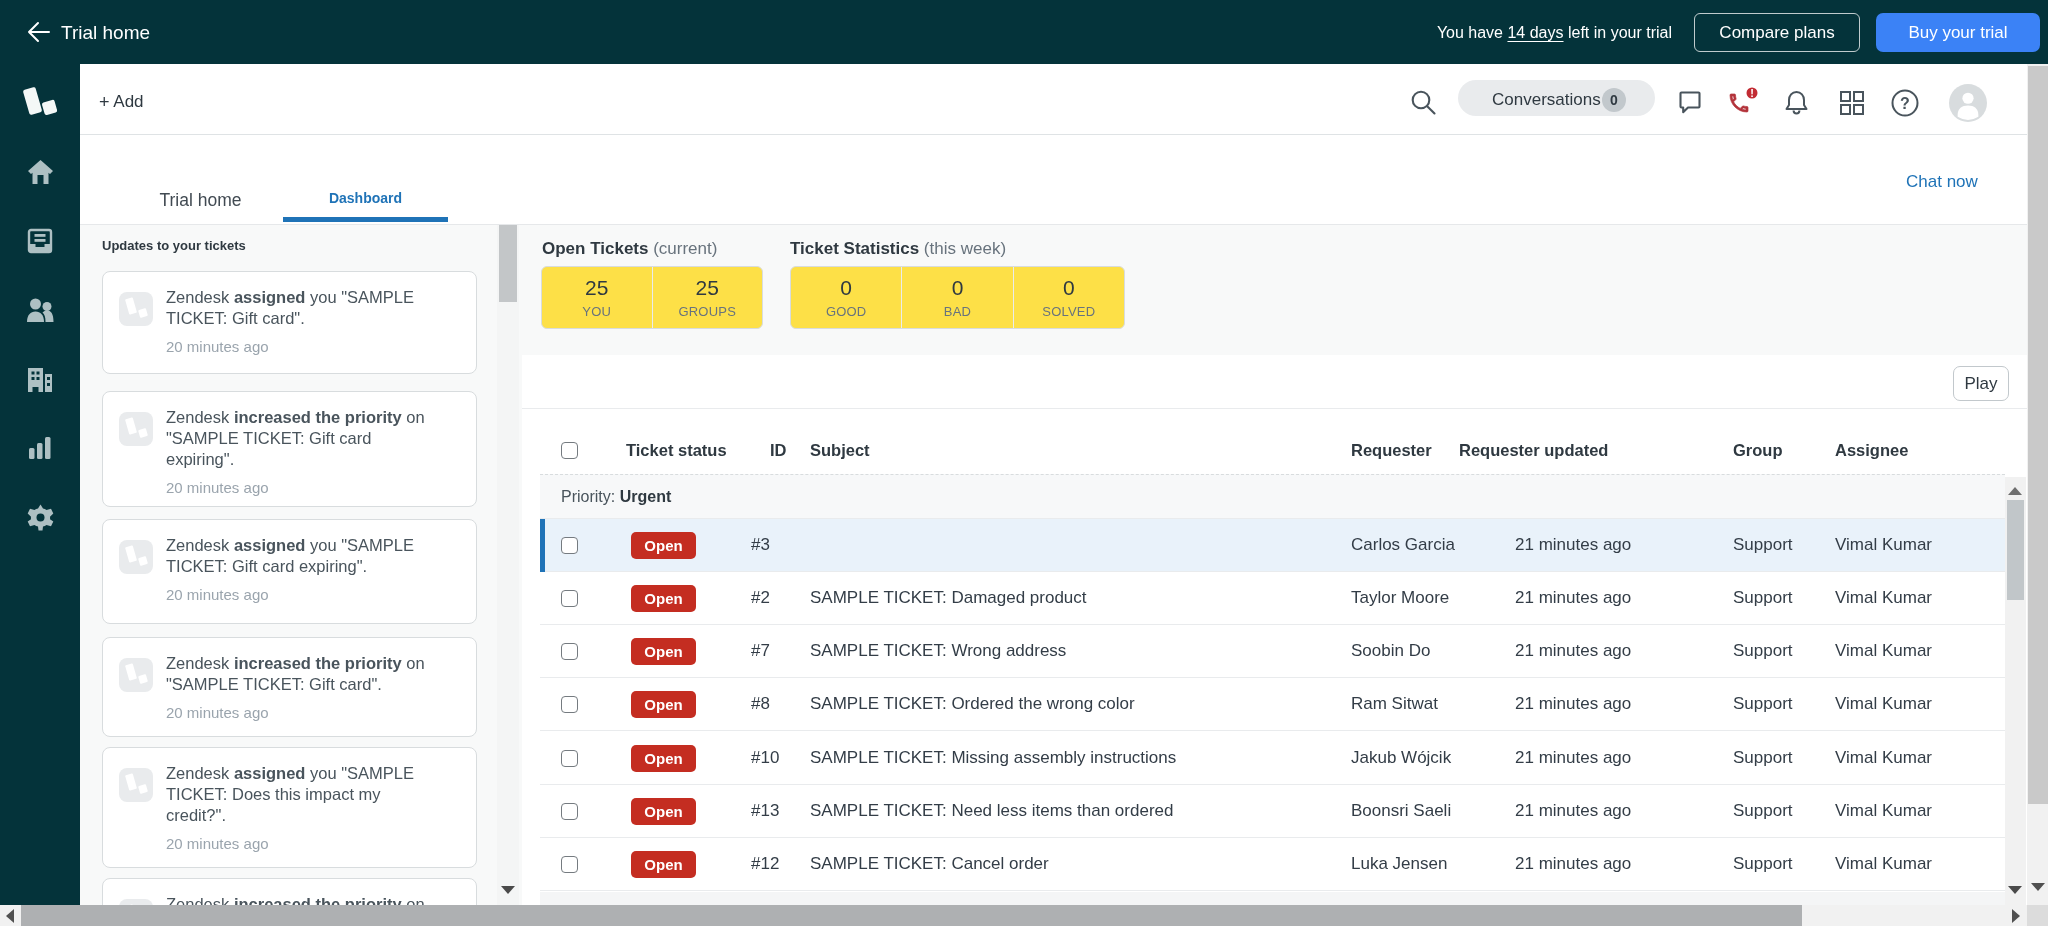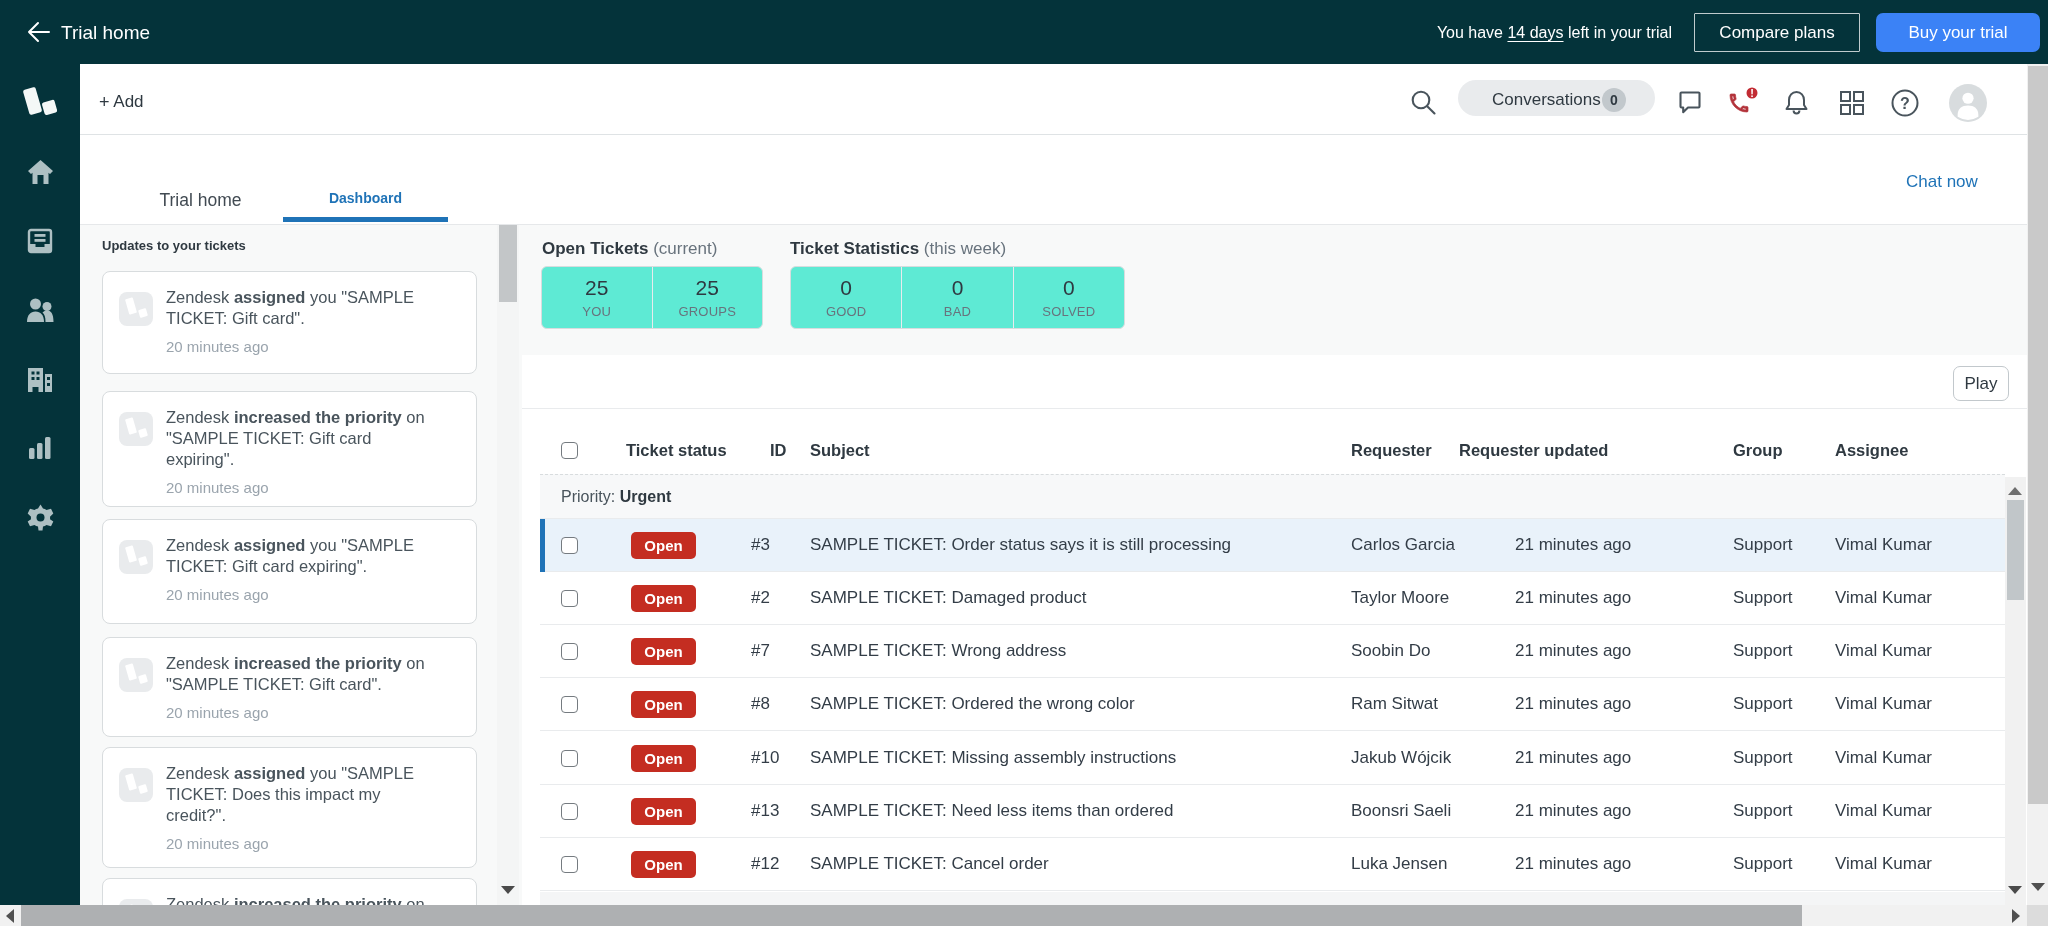--- a/index.html
+++ b/index.html
@@ -7,21 +7,21 @@
 body { font-family:"Liberation Sans", sans-serif; }
 #root { position:relative; width:2048px; height:926px; overflow:hidden; background:#f8f9f9; }
 .abs { position:absolute; }
 
 
 #topbar { position:absolute; left:0; top:0; width:2048px; height:64px; background:#04333a; color:#fff; }
 #topbar .back { position:absolute; left:26px; top:21px; }
 #topbar .title { position:absolute; left:61px; top:22px; font-size:19px; color:#fff; }
 #trialinfo { position:absolute; right:376px; top:24px; font-size:16px; color:#fff; }
 #trialinfo u { text-underline-offset:3px; }
-.btn-ghost { position:absolute; left:1694px; top:13px; width:166px; height:39px; border:1px solid rgba(255,255,255,.75); border-radius:1px; color:#fff; font-size:17px; text-align:center; line-height:37px; }
+.btn-ghost { position:absolute; left:1694px; top:13px; width:166px; height:39px; border:1px solid rgba(255,255,255,.75); border-radius:6px; color:#fff; font-size:17px; text-align:center; line-height:37px; }
 .btn-blue { position:absolute; left:1876px; top:13px; width:164px; height:39px; background:#3b82f6; border-radius:7px; color:#fff; font-size:17px; text-align:center; line-height:39px; }
 
 
 #sidebar { position:absolute; left:0; top:64px; width:80px; height:862px; background:#04333a; }
 .sideicon { position:absolute; left:0; width:80px; text-align:center; }
 
 
 #header { position:absolute; left:80px; top:64px; width:1968px; height:71px; background:#fff; border-bottom:1px solid #dfe3e5; }
 #addbtn { position:absolute; left:19px; top:27px; font-size:17px; color:#2f3941; }
 #pill { position:absolute; left:1378px; top:16px; width:197px; height:36px; background:#e9ebed; border-radius:21px; }
@@ -42,21 +42,21 @@
 .card .av { position:absolute; left:16px; top:20px; width:34px; height:34px; border-radius:8px; background:#e9ebed; }
 .card .av::before { content:""; position:absolute; left:8px; top:6px; width:8px; height:16px; background:#fff; transform:rotate(-16deg); border-radius:1px; }
 .card .av::after { content:""; position:absolute; left:19.5px; top:17px; width:8px; height:8px; background:#fff; transform:rotate(-16deg); border-radius:1px; }
 .card .tx { position:absolute; left:63px; top:15px; width:305px; font-size:16.5px; line-height:21px; color:#49545c; }
 .card .tm { font-size:15px; color:#9aa4ad; margin-top:7px; }
 
 
 #stats { position:absolute; left:540px; top:225px; width:1400px; }
 .stath { font-size:17px; color:#68737d; }
 .stath b { color:#2f3941; }
-.statbox { position:absolute; top:41px; display:flex; background:#5eead4; border:1px solid #d8dcde; border-radius:6px; height:63px; }
+.statbox { position:absolute; top:41px; display:flex; background:#fde047; border:1px solid #d8dcde; border-radius:6px; height:63px; }
 .statcell { width:110px; text-align:center; border-left:1px solid #e9ebed; padding-top:9px; }
 .statcell:first-child { border-left:none; }
 .statnum { font-size:21px; color:#2f3941; }
 .statlab { font-size:13px; color:#68737d; margin-top:4px; letter-spacing:.2px; }
 
 
 #mainwhite { position:absolute; left:522px; top:355px; width:1505px; height:550px; background:#fff; }
 #tickhead { position:absolute; left:19px; top:19px; font-size:18px; font-weight:bold; color:#2f3941; }
 #whatis { font-size:16px; font-weight:normal; color:#1f73b7; border-bottom:1px dotted #1f73b7; margin-left:10px; }
 #playbtn { position:absolute; left:1431px; top:11px; width:56px; height:35px; background:#fff; border:1px solid #c2c8cc; border-radius:7px; font-size:17px; color:#2f3941; text-align:center; line-height:33px; }
@@ -266,21 +266,20 @@
         <div class="hcell" style="left:1193px;">Group</div>
         <div class="hcell" style="left:1295px;">Assignee</div>
       </div>
       <div class="prio"><span style="margin-left:21px;">Priority: <b>Urgent</b></span></div>
 
       <div class="row hl" style="top:111px;">
         <div class="hlbar"></div>
           <div class="cb rcb"></div>
         <div class="badge-open">Open</div>
           <div class="cid">#3</div>
-        <div class="csub">SAMPLE TICKET: Order status says it is still processing</div>
         <div class="creq">Carlos Garcia</div>
           <div class="cupd">21 minutes ago</div>
         <div class="cgrp">Support</div>
           <div class="casg">Vimal Kumar</div>
       </div>
       <div class="row" style="top:164px;">
         <div class="cb rcb"></div>
         <div class="badge-open">Open</div>
           <div class="cid">#2</div>
         <div class="csub">SAMPLE TICKET: Damaged product</div>

